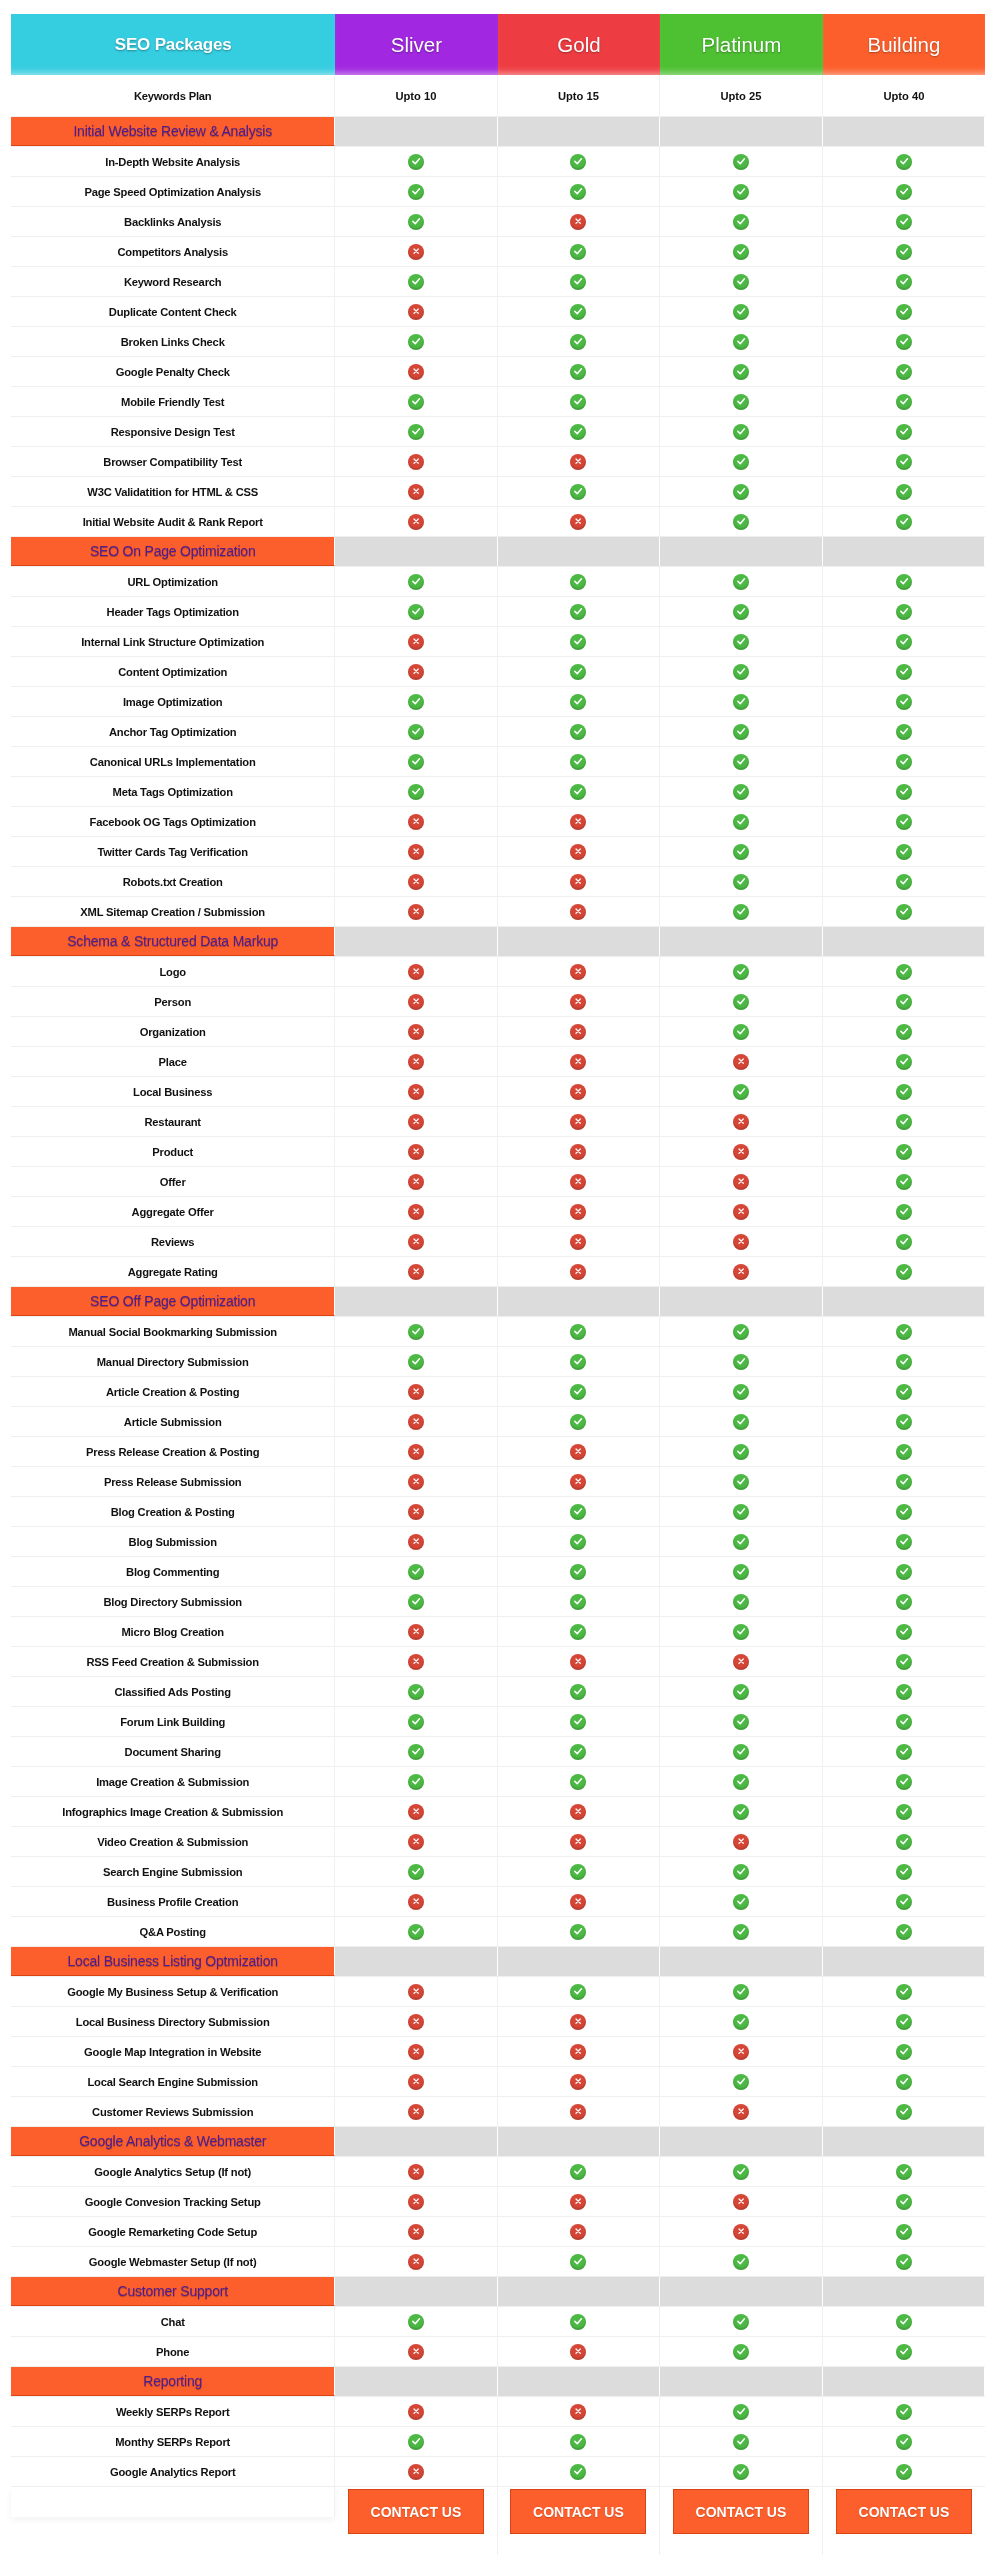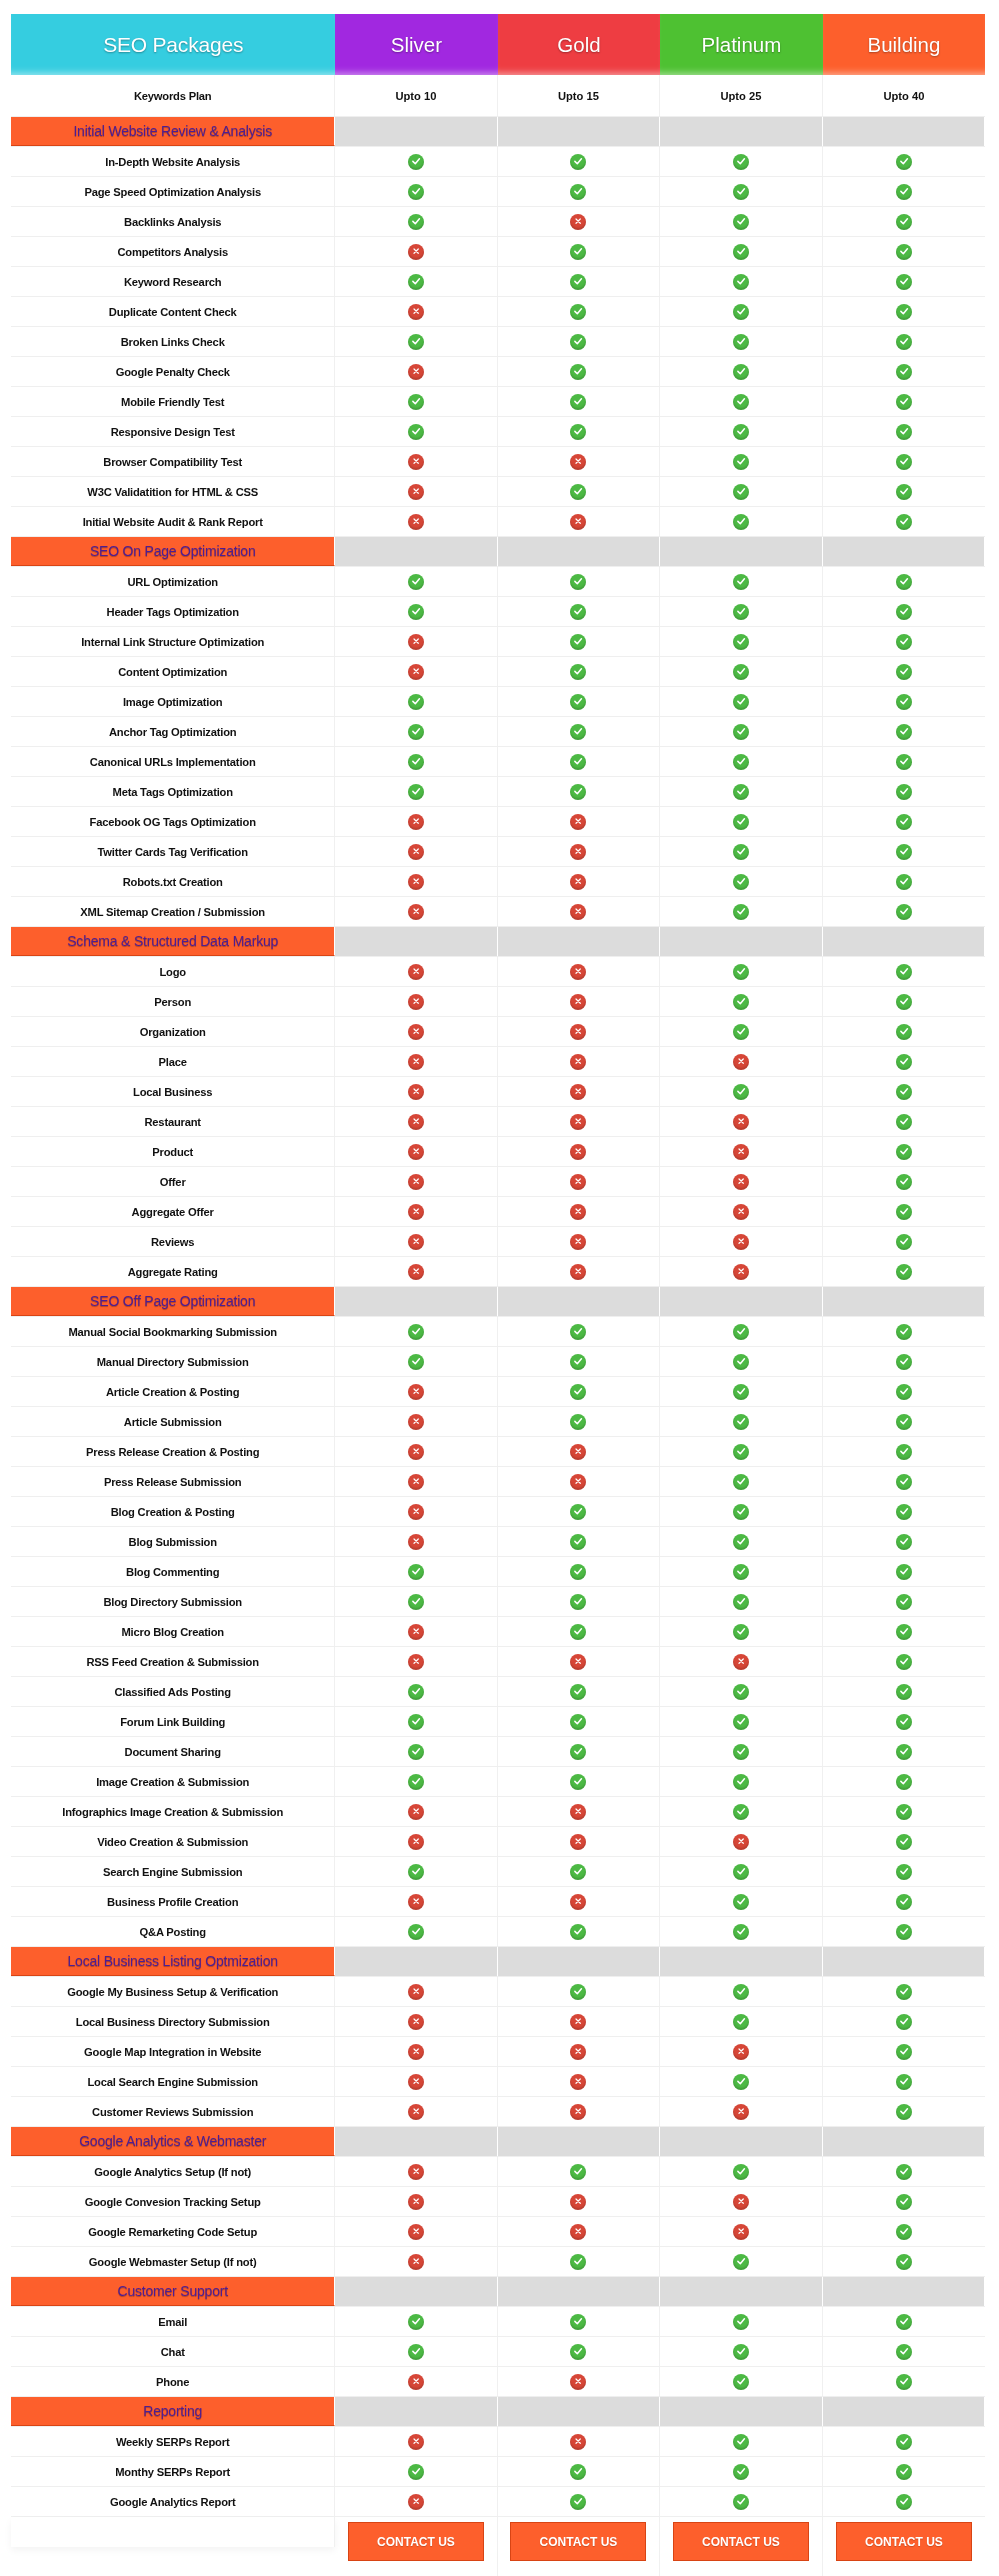--- a/index.html
+++ b/index.html
@@ -7,36 +7,36 @@
   body { font-family: "Liberation Sans", sans-serif; color: #111; position: relative; height: 2576px; overflow: hidden; }
   .table { position: absolute; left: 11.2px; top: 14px; width: 974px; }
   .row { display: flex; height: 30px; border-bottom: 1.9px solid #efefef; }
   .cell { display: flex; align-items: center; justify-content: center; border-right: 1.9px solid #f0f0f0; }
   .c-label { width: 325px; font-size: 11.2px; font-weight: bold; letter-spacing: -0.2px; text-align: center; }
   .c-plan { width: 163px; }
   .c-plan:last-child { border-right: none; }
   
   .hdr { height: 61px; border-bottom: none; }
   .hdr .cell { color: #fff; font-size: 20.5px; font-weight: normal; text-shadow: 0 0.9px 1.9px rgba(0,0,0,0.35); border-right: none; box-shadow: inset 0 -7.5px 7.5px -5.6px rgba(255,255,255,0.5); }
-  .hdr .c-label { font-weight: normal; font-size: 21px; }
+  .hdr .c-label { font-weight: bold; font-size: 17px; }
   .kw { height: 42px; }
   .kw .cell { font-size: 11.2px; font-weight: bold; }
   
   .sec { border-bottom: 1.9px solid #efefef; }
   .sec .c-label { background: #fd5f2c; color: #4c1d95; font-size: 14px; font-weight: normal; text-shadow: 0 0.9px 0.9px rgba(0,0,0,0.3); border-bottom: 1.9px solid #d84414; border-right: 1.9px solid #fff; }
   .sec .c-plan { background: #dcdcdc; border-right: 1.9px solid #fff; }
   
   .ico { width: 16px; height: 16px; border-radius: 50%; display: flex; align-items: center; justify-content: center; }
   .ico svg { width: 10.3px; height: 10.3px; }
   .ico.yes { background: #4cb944; box-shadow: inset 0 -1.9px 1.9px rgba(0,0,0,0.15); }
   .ico.no { background: #d64637; box-shadow: inset 0 -1.9px 1.9px rgba(0,0,0,0.15); }
   
   .foot { height: 68px; border-bottom: none; }
   .foot .c-label { height: 30px; align-self: flex-start; box-shadow: 0 3.7px 7.5px rgba(0,0,0,0.05); }
-  .btn { width: 136px; height: 39px; background: #fd5f2c; color: #fff; border: 0.9px solid #d84414; font-size: 12px; font-weight: bold; display: flex; align-items: center; justify-content: center; cursor: pointer; text-shadow: 0 0.9px 0.9px rgba(0,0,0,0.2); margin-top: -18.7px; }
+  .btn { width: 136px; height: 45px; background: #fd5f2c; color: #fff; border: 0.9px solid #d84414; font-size: 14px; font-weight: bold; display: flex; align-items: center; justify-content: center; cursor: pointer; text-shadow: 0 0.9px 0.9px rgba(0,0,0,0.2); margin-top: -18.7px; }
 </style>
 </head>
 <body>
 
 <div class="table">
   <div class="row hdr">
     <div class="cell c-label" style="background:#35cde0;">SEO Packages</div>
     <div class="cell c-plan" style="background:#a128e0;">Sliver</div>
     <div class="cell c-plan" style="background:#ee3d42;">Gold</div>
     <div class="cell c-plan" style="background:#4ec132;">Platinum</div>
@@ -2139,51 +2139,20 @@
         </div>
       </div>
       <div class="row sec">
         <div class="cell c-label">Customer Support</div>
         <div class="cell c-plan"></div>
         <div class="cell c-plan"></div>
         <div class="cell c-plan"></div>
         <div class="cell c-plan"></div>
       </div>
       <div class="row">
-        <div class="cell c-label">Email</div>
-        <div class="cell c-plan">
-          <span class="ico yes">
-            <svg viewBox="0 0 12 12">
-              <path d="M2.2 6.3 L5 9 L9.8 3.3" fill="none" stroke="#fff" stroke-width="1.8" stroke-linecap="round" stroke-linejoin="round"></path>
-            </svg>
-          </span>
-        </div>
-        <div class="cell c-plan">
-          <span class="ico yes">
-            <svg viewBox="0 0 12 12">
-              <path d="M2.2 6.3 L5 9 L9.8 3.3" fill="none" stroke="#fff" stroke-width="1.8" stroke-linecap="round" stroke-linejoin="round"></path>
-            </svg>
-          </span>
-        </div>
-        <div class="cell c-plan">
-          <span class="ico yes">
-            <svg viewBox="0 0 12 12">
-              <path d="M2.2 6.3 L5 9 L9.8 3.3" fill="none" stroke="#fff" stroke-width="1.8" stroke-linecap="round" stroke-linejoin="round"></path>
-            </svg>
-          </span>
-        </div>
-        <div class="cell c-plan">
-          <span class="ico yes">
-            <svg viewBox="0 0 12 12">
-              <path d="M2.2 6.3 L5 9 L9.8 3.3" fill="none" stroke="#fff" stroke-width="1.8" stroke-linecap="round" stroke-linejoin="round"></path>
-            </svg>
-          </span>
-        </div>
-      </div>
-      <div class="row">
         <div class="cell c-label">Chat</div>
         <div class="cell c-plan">
           <span class="ico yes">
             <svg viewBox="0 0 12 12">
               <path d="M2.2 6.3 L5 9 L9.8 3.3" fill="none" stroke="#fff" stroke-width="1.8" stroke-linecap="round" stroke-linejoin="round"></path>
             </svg>
           </span>
         </div>
         <div class="cell c-plan">
           <span class="ico yes">

